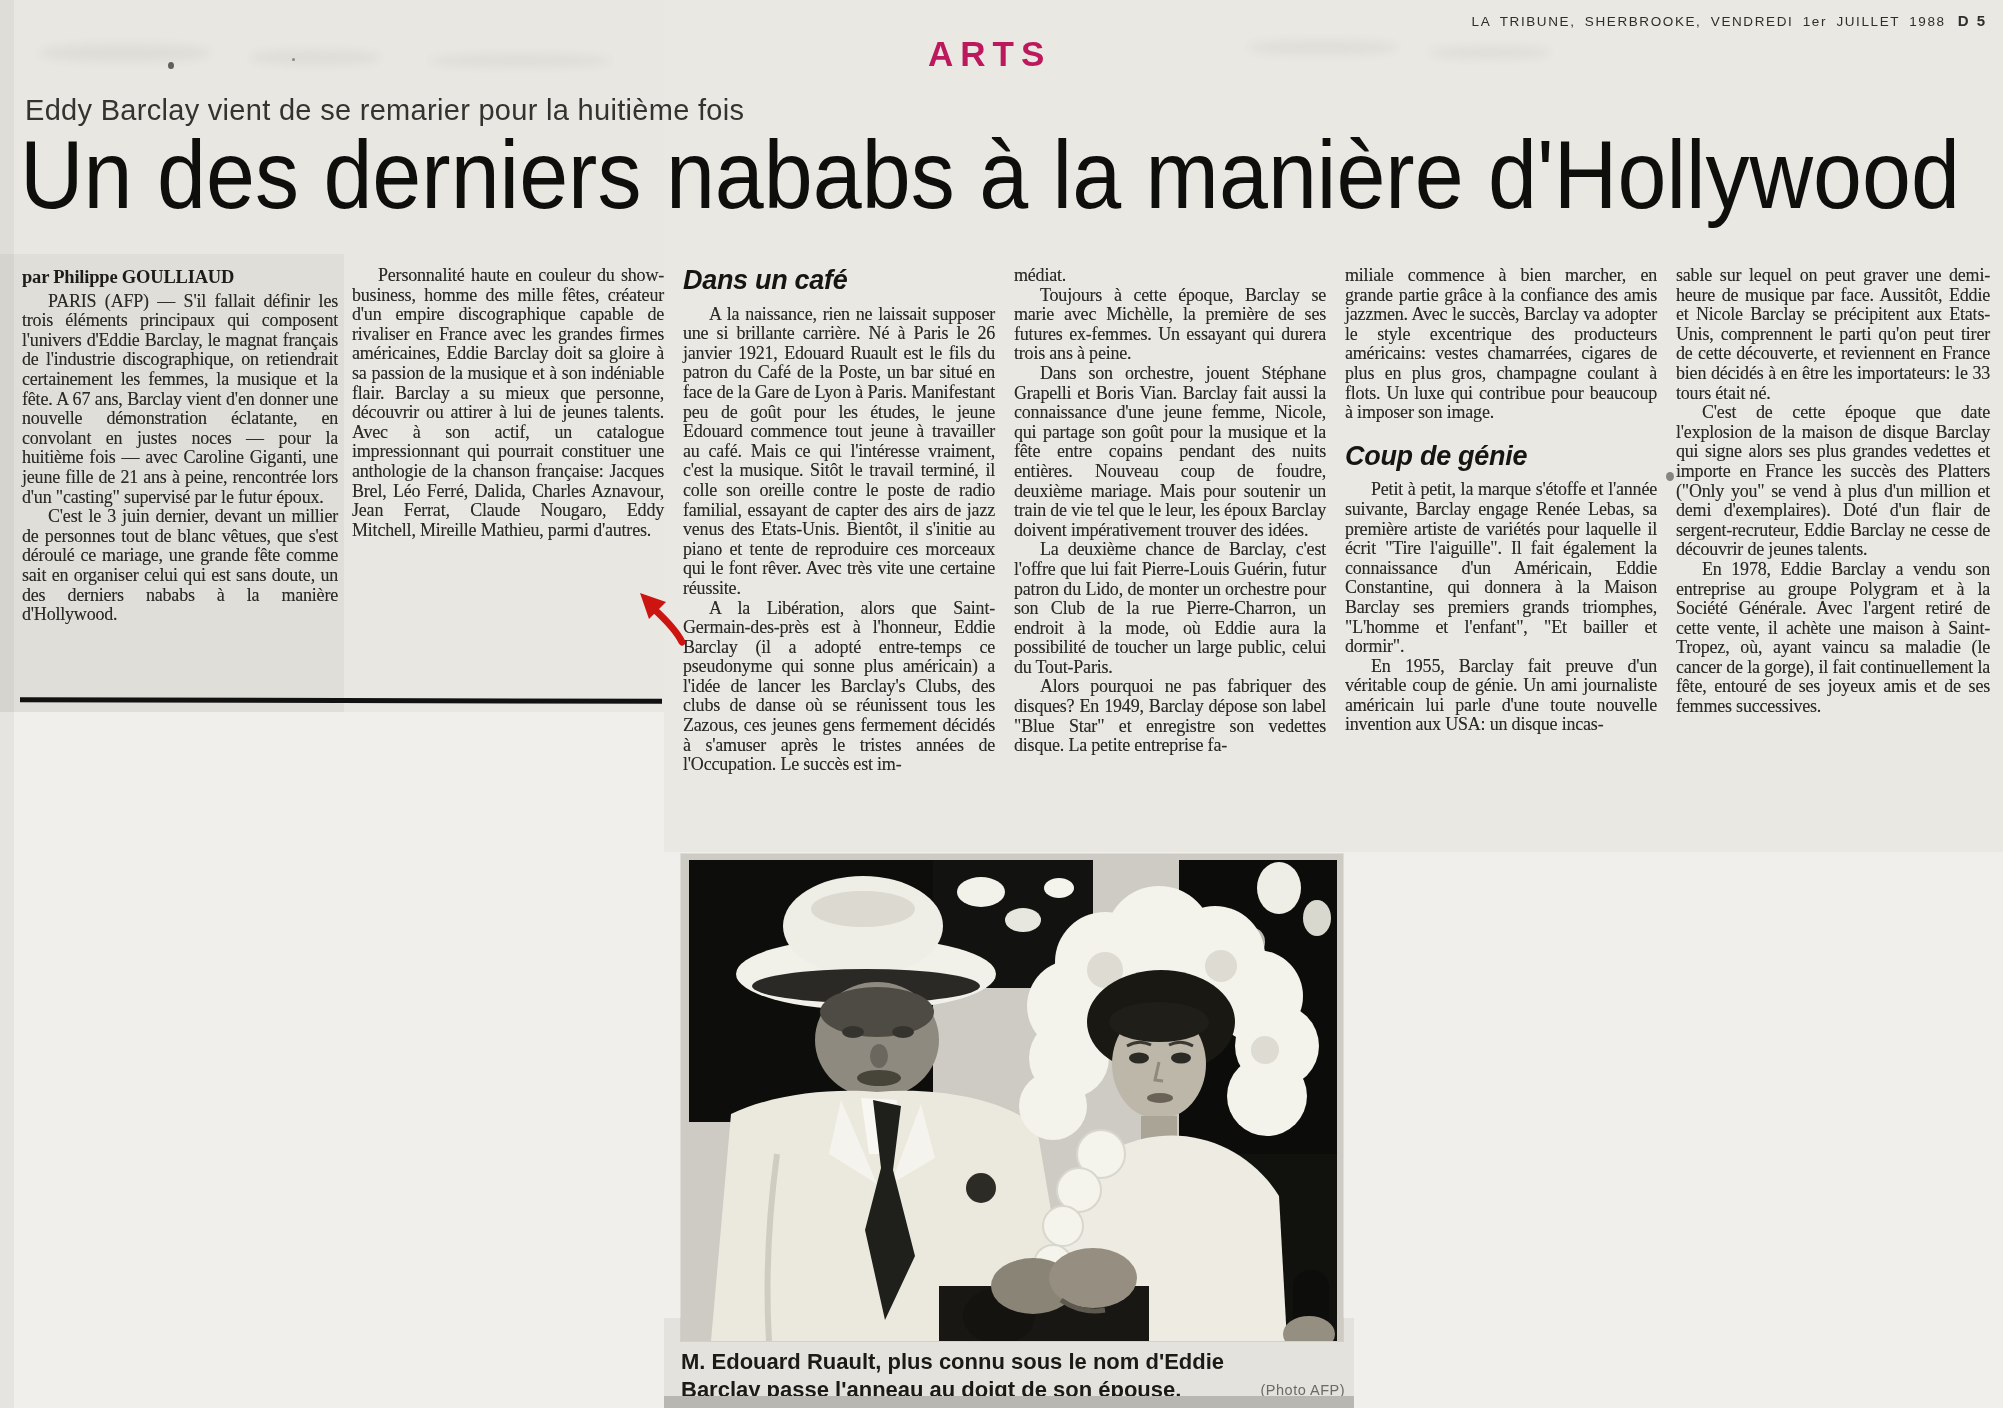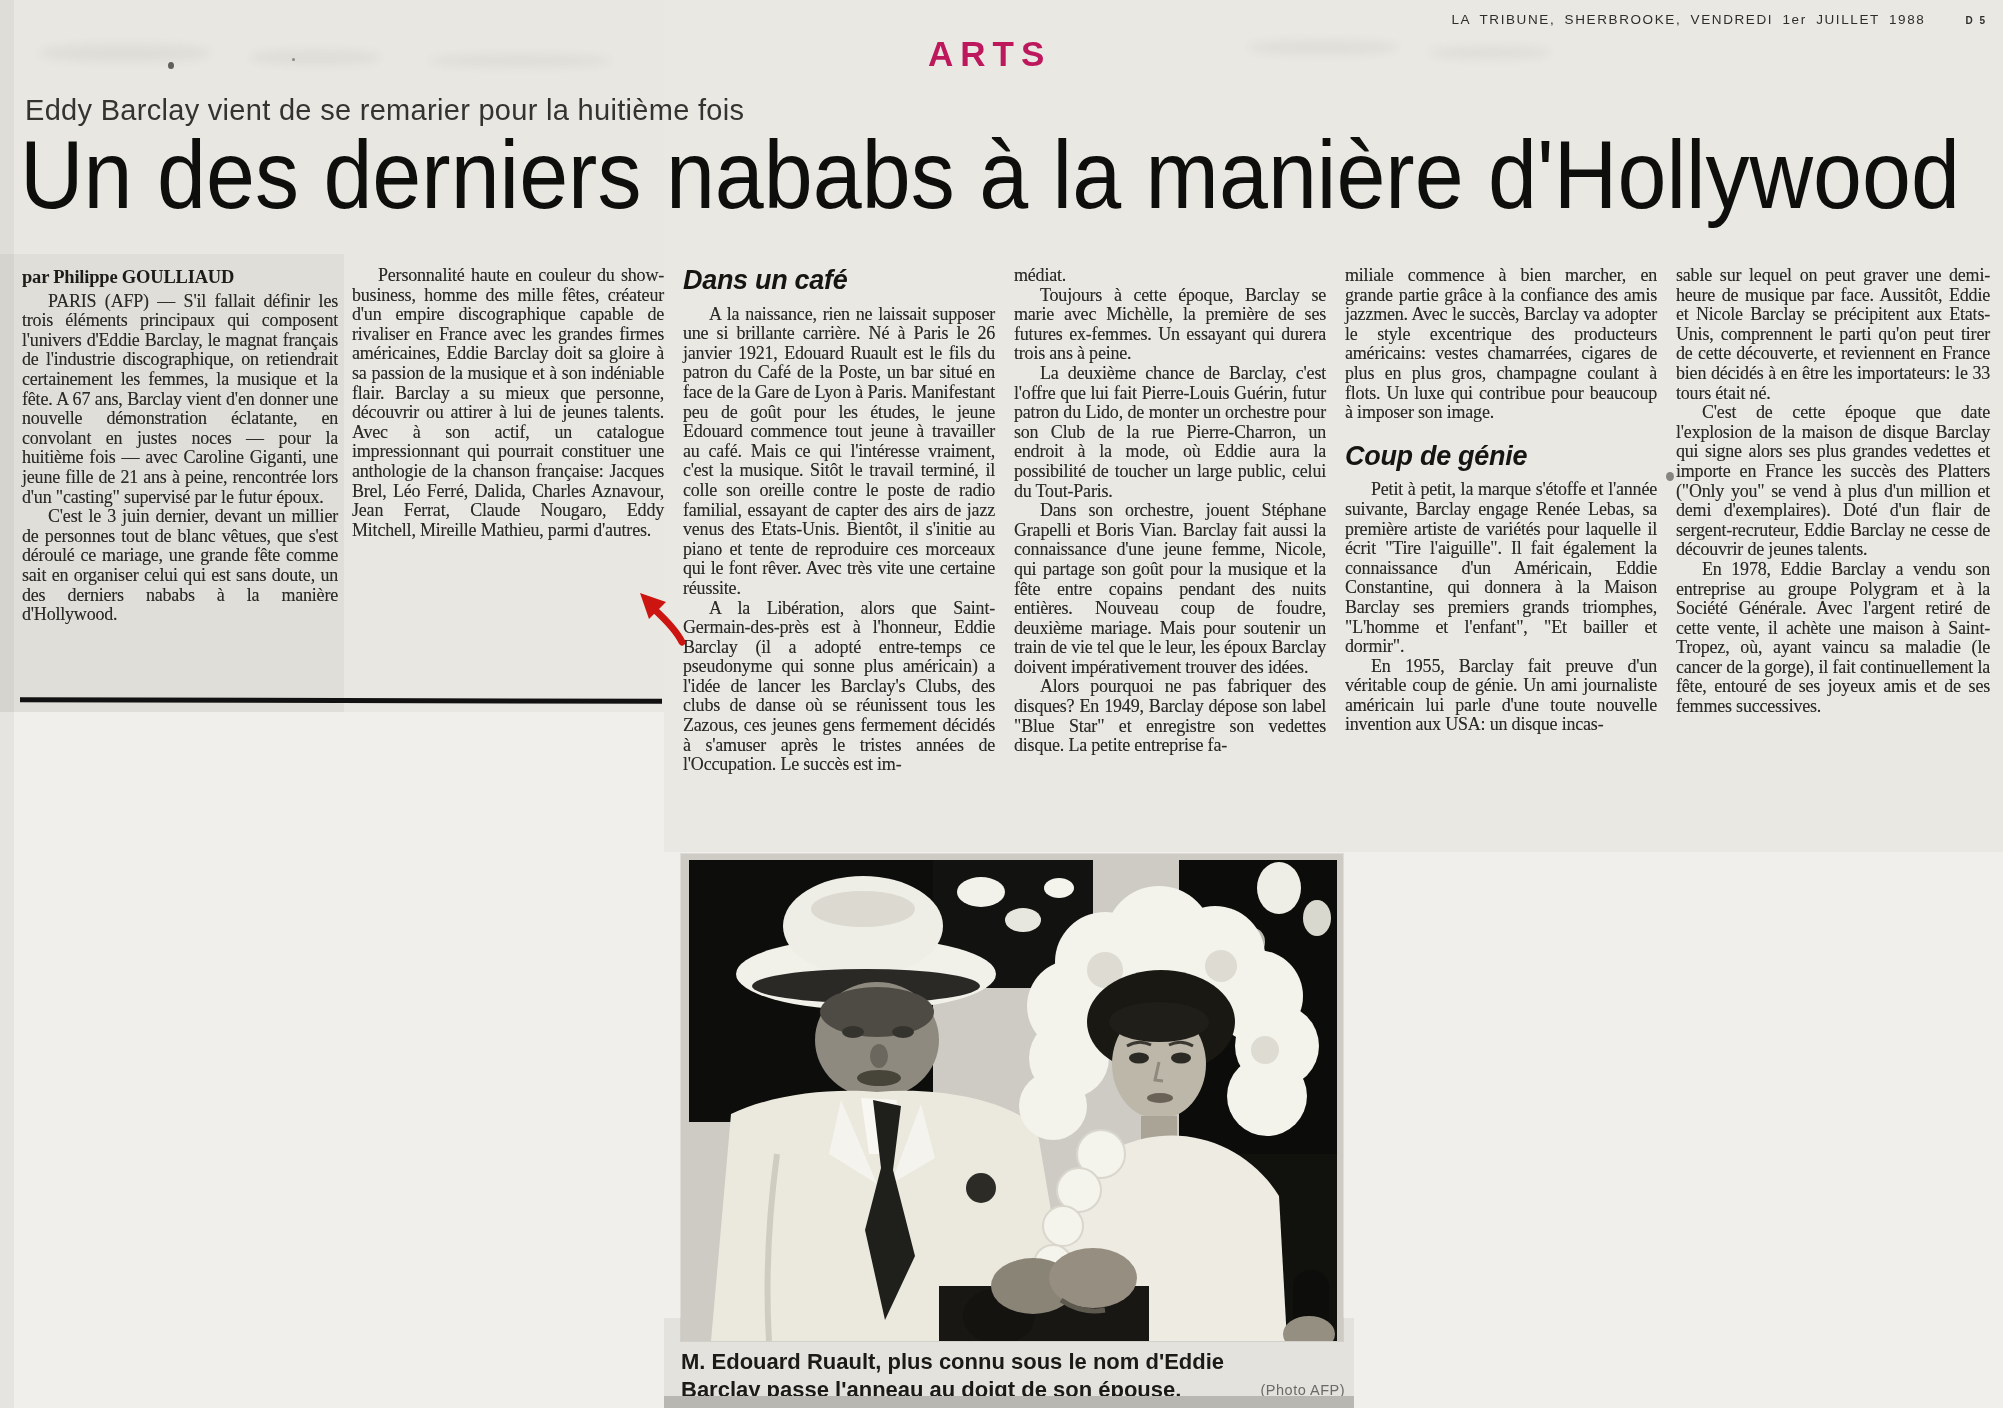--- a/index.html
+++ b/index.html
@@ -10,21 +10,21 @@
   .tone-right{position:absolute;left:664px;top:0;width:1339px;height:852px;background:#e9e8e3;}
   .tone-caption{position:absolute;left:664px;top:1318px;width:690px;height:90px;background:#e3e2dd;}
   .col-shade{position:absolute;left:0;top:254px;width:344px;height:458px;background:rgba(95,92,85,.06);}
   .left-edge{position:absolute;left:0;top:0;width:14px;height:1408px;background:rgba(0,0,0,.045);}
   .bottom-strip{position:absolute;left:664px;top:1396px;width:690px;height:12px;background:#b9b7b2;}
 
   
   .masthead{position:absolute;top:12px;right:16px;display:flex;align-items:baseline;
             font-family:"Liberation Sans",sans-serif;color:#2f2e2b;}
   .masthead .mh-text{font-size:13.5px;letter-spacing:1.6px;word-spacing:4px;}
-  .masthead .pageno{font-size:10px;font-weight:bold;margin-left:40px;letter-spacing:2px;text-align:center;}
+  .masthead .pageno{font-size:15px;font-weight:bold;margin-left:12px;letter-spacing:2px;text-align:center;}
 
   .section-label{position:absolute;left:928px;top:34px;font-family:Liberation Sans, sans-serif;
                  font-weight:bold;font-size:35px;letter-spacing:7px;color:#be185d;}
 
   .kicker{position:absolute;left:25px;top:94px;font-family:"Liberation Sans",sans-serif;
           font-weight:400;font-size:29px;color:#343330;letter-spacing:.3px;text-align:center;}
 
   .headline{position:absolute;left:18px;top:126px;}
   .headline text{font-family:"Liberation Sans",sans-serif;font-weight:400;font-size:97px;fill:#0e0e0c;}
 
@@ -112,22 +112,22 @@
       <p>Personnalité haute en couleur du show-business, homme des mille fêtes, créateur d'un empire discographique capable de rivaliser en France avec les grandes firmes américaines, Eddie Barclay doit sa gloire à sa passion de la musique et à son indéniable flair. Barclay a su mieux que personne, découvrir ou attirer à lui de jeunes talents. Avec à son actif, un catalogue impressionnant qui pourrait constituer une anthologie de la chanson française: Jacques Brel, Léo Ferré, Dalida, Charles Aznavour, Jean Ferrat, Claude Nougaro, Eddy Mitchell, Mireille Mathieu, parmi d'autres.</p>
     </div>
   <div class="col c2">
       <h3>Dans un café</h3>
       <p>A la naissance, rien ne laissait supposer une si brillante carrière. Né à Paris le 26 janvier 1921, Edouard Ruault est le fils du patron du Café de la Poste, un bar situé en face de la Gare de Lyon à Paris. Manifestant peu de goût pour les études, le jeune Edouard commence tout jeune à travailler au café. Mais ce qui l'intéresse vraiment, c'est la musique. Sitôt le travail terminé, il colle son oreille contre le poste de radio familial, essayant de capter des airs de jazz venus des Etats-Unis. Bientôt, il s'initie au piano et tente de reproduire ces morceaux qui le font rêver. Avec très vite une certaine réussite.</p>
       <p>A la Libération, alors que Saint-Germain-des-près est à l'honneur, Eddie Barclay (il a adopté entre-temps ce pseudonyme qui sonne plus américain) a l'idée de lancer les Barclay's Clubs, des clubs de danse où se réunissent tous les Zazous, ces jeunes gens fermement décidés à s'amuser après le tristes années de l'Occupation. Le succès est im-</p>
     </div>
   <div class="col c3">
       <p class="cont">médiat.</p>
       <p>Toujours à cette époque, Barclay se marie avec Michèlle, la première de ses futures ex-femmes. Un essayant qui durera trois ans à peine.</p>
+      <p>Dans son orchestre, jouent Stéphane Grapelli et Boris Vian. Barclay fait aussi la connaissance d'une jeune femme, Nicole, qui partage son goût pour la musique et la fête entre copains pendant des nuits entières. Nouveau coup de foudre, deuxième mariage. Mais pour soutenir un train de vie tel que le leur, les époux Barclay doivent impérativement trouver des idées.</p>
       <p>La deuxième chance de Barclay, c'est l'offre que lui fait Pierre-Louis Guérin, futur patron du Lido, de monter un orchestre pour son Club de la rue Pierre-Charron, un endroit à la mode, où Eddie aura la possibilité de toucher un large public, celui du Tout-Paris.</p>
-      <p>Dans son orchestre, jouent Stéphane Grapelli et Boris Vian. Barclay fait aussi la connaissance d'une jeune femme, Nicole, qui partage son goût pour la musique et la fête entre copains pendant des nuits entières. Nouveau coup de foudre, deuxième mariage. Mais pour soutenir un train de vie tel que le leur, les époux Barclay doivent impérativement trouver des idées.</p>
       <p>Alors pourquoi ne pas fabriquer des disques? En 1949, Barclay dépose son label "Blue Star" et enregistre son vedettes disque. La petite entreprise fa-</p>
     </div>
   <div class="col c4">
       <p class="cont">miliale commence à bien marcher, en grande partie grâce à la confiance des amis jazzmen. Avec le succès, Barclay va adopter le style excentrique des producteurs américains: vestes chamarrées, cigares de plus en plus gros, champagne coulant à flots. Un luxe qui contribue pour beaucoup à imposer son image.</p>
       <h3>Coup de génie</h3>
       <p>Petit à petit, la marque s'étoffe et l'année suivante, Barclay engage Renée Lebas, sa première artiste de variétés pour laquelle il écrit "Tire l'aiguille". Il fait également la connaissance d'un Américain, Eddie Constantine, qui donnera à la Maison Barclay ses premiers grands triomphes, "L'homme et l'enfant", "Et bailler et dormir".</p>
       <p>En 1955, Barclay fait preuve d'un véritable coup de génie. Un ami journaliste américain lui parle d'une toute nouvelle invention aux USA: un disque incas-</p>
     </div>
   <div class="col c5">
       <p class="cont">sable sur lequel on peut graver une demi-heure de musique par face. Aussitôt, Eddie et Nicole Barclay se précipitent aux Etats-Unis, comprennent le parti qu'on peut tirer de cette découverte, et reviennent en France bien décidés à en être les importateurs: le 33 tours était né.</p>

